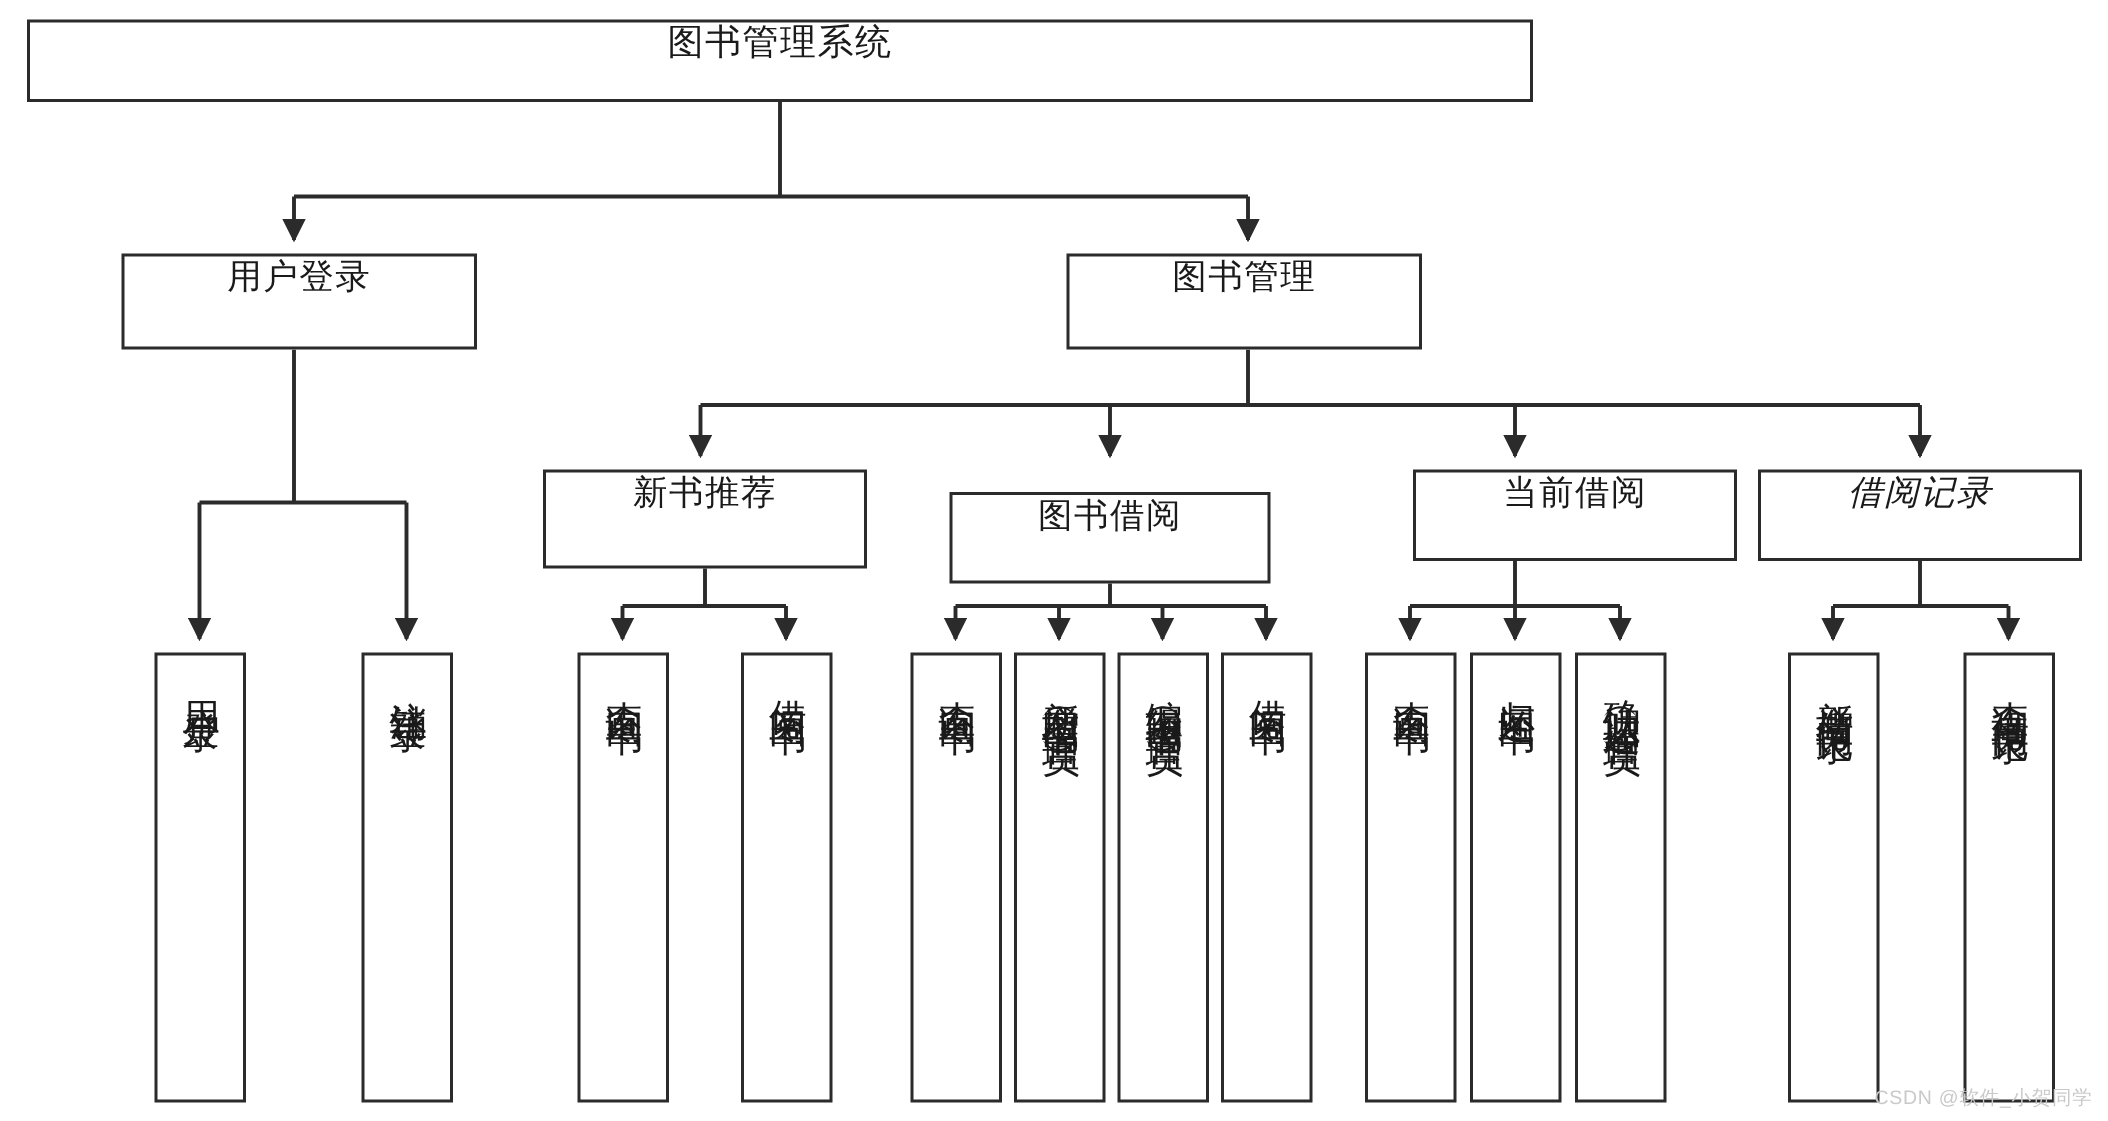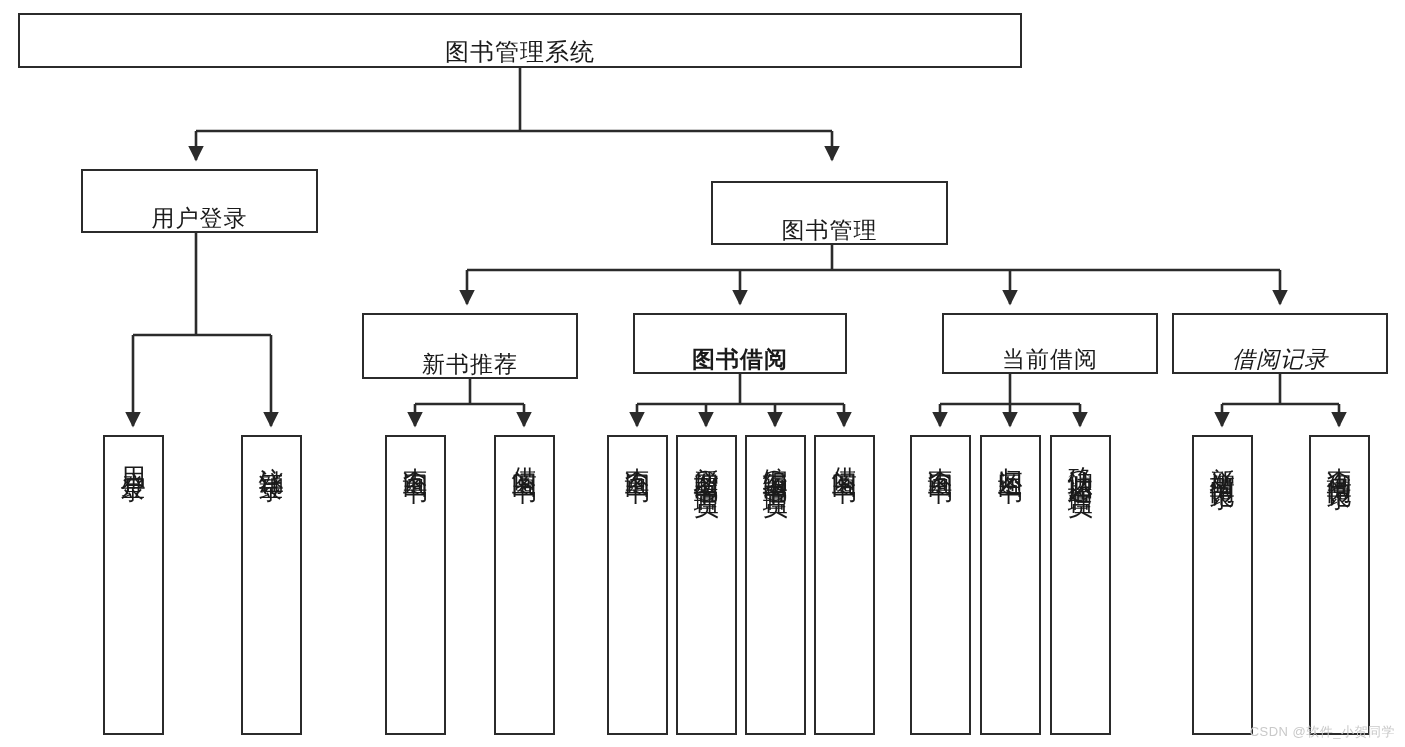--- a/index.html
+++ b/index.html
@@ -24,21 +24,21 @@
     top: 0;
     width: 1405px;
     height: 747px;
   }
   .node {
     position: absolute;
     box-sizing: border-box;
     background: #ffffff;
     border: 2.5px solid #2b2b2b;
     display: flex;
-    align-items: flex-end;
+    align-items: flex-start;
     justify-content: center;
     color: #1a1a1a;
   }
   .node-label {
     font-size: 23px;
     line-height: 1.15;
     letter-spacing: 1px;
     text-align: center;
     white-space: nowrap;
   }
@@ -128,28 +128,28 @@
     </g>
   </svg>
 
   <div class="node root" style="left:18px; top:13px; width:1004px; height:55px;">
     <span class="node-label">图书管理系统</span>
   </div>
 
   <div class="node" style="left:81px; top:169px; width:237px; height:64px;">
     <span class="node-label">用户登录</span>
   </div>
-  <div class="node" style="left:711px; top:169px; width:237px; height:64px;margin-top:12px;">
+  <div class="node" style="left:711px; top:169px; width:237px; height:64px;">
     <span class="node-label">图书管理</span>
   </div>
 
   <div class="node" style="left:362px; top:313px; width:216px; height:66px;">
     <span class="node-label">新书推荐</span>
   </div>
-  <div class="node" style="left:633px; top:313px; width:214px; height:61px;font-weight:bold;">
+  <div class="node" style="left:633px; top:328px; width:214px; height:61px;">
     <span class="node-label">图书借阅</span>
   </div>
   <div class="node" style="left:902px; top:313px; width:216px; height:61px;margin-left:40px;">
     <span class="node-label">当前借阅</span>
   </div>
   <div class="node" style="left:1172px; top:313px; width:216px; height:61px;font-style:italic;">
     <span class="node-label">借阅记录</span>
   </div>
 
   <div class="node leaf" style="left:103px; top:435px; width:61px; height:300px;">

